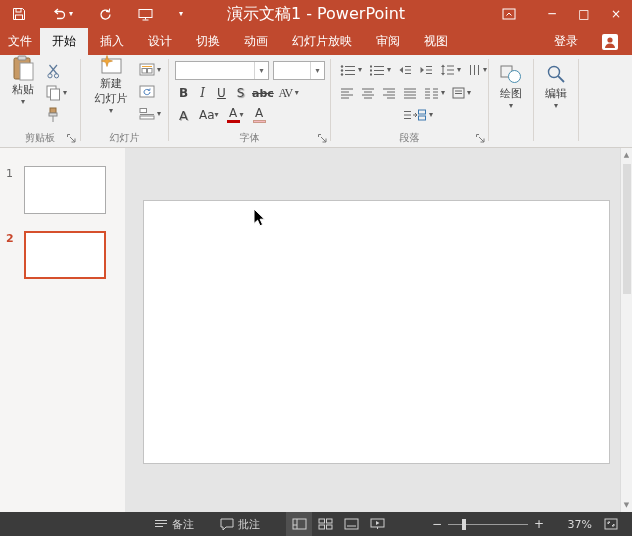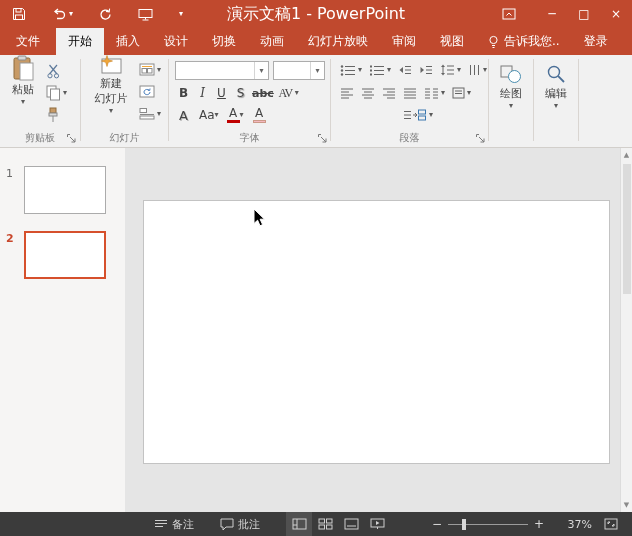--- a/index.html
+++ b/index.html
@@ -13,21 +13,21 @@
   .qbtn{display:flex;align-items:center;gap:3px;cursor:default;}
   .qdd{font-size:8px;color:#fff;line-height:1;}
   .wtitle{position:absolute;left:0;right:0;top:0;height:28px;line-height:28px;text-align:center;font-size:16px;}
   .wctrl{position:absolute;right:0;top:0;height:28px;display:flex;align-items:stretch;}
   .wbtn{width:32px;display:flex;align-items:center;justify-content:center;font-size:12px;cursor:default;}
   .wbtn.rdo{width:30px;margin-right:12px;}
 
   
   .tabrow{position:absolute;left:0;top:28px;width:632px;height:27px;background:#C0492E;display:flex;align-items:stretch;color:#fff;font-size:12px;}
   .tab{display:flex;align-items:center;padding:0 12px;white-space:nowrap;cursor:default;}
-  .tab.file{padding:0 16px;}
+  .tab.file{padding:0 8px;}
   .tab.active{background:#F1F1F1;color:#000000;}
   .tab.tellme{gap:5px;}
   .tspacer{flex:1;}
   .tab.sharebtn{gap:5px;padding-right:14px;}
 
   
   .ribbon{position:absolute;left:0;top:55px;width:632px;height:92px;background:#F1F1F1;border-bottom:1px solid #D2CFCB;}
   .gsep{position:absolute;top:4px;height:82px;width:1px;background:#D9D5D1;}
   .glabel{position:absolute;bottom:2px;font-size:10px;color:#7A7A7A;text-align:center;}
   .launcher{position:absolute;bottom:3px;width:11px;height:11px;cursor:default;}
@@ -132,28 +132,20 @@
   <div class="tabrow">
     <div class="tab file">文件</div>
     <div class="tab active">开始</div>
     <div class="tab">插入</div>
     <div class="tab">设计</div>
     <div class="tab">切换</div>
     <div class="tab">动画</div>
     <div class="tab">幻灯片放映</div>
     <div class="tab">审阅</div>
     <div class="tab">视图</div>
-    <div class="tab tellme">
-      <svg width="11" height="14" viewBox="0 0 11 14">
-        <circle cx="5.5" cy="5" r="3.6" fill="none" stroke="#fff"></circle>
-        <line x1="4" y1="10.5" x2="7" y2="10.5" stroke="#fff"></line>
-        <line x1="4.5" y1="12.5" x2="6.5" y2="12.5" stroke="#fff"></line>
-      </svg>
-      <span>告诉我您..</span>
-    </div>
     <div class="tspacer"></div>
     <div class="tab">登录</div>
     <div class="tab sharebtn">
       <svg width="16" height="16" viewBox="0 0 16 16">
         <rect width="16" height="16" rx="2" fill="#fff"></rect>
         <circle cx="8" cy="6" r="2.6" fill="#C0492E"></circle>
         <path d="M3 14 a5 4.5 0 0 1 10 0 z" fill="#C0492E"></path>
       </svg>
 
     </div>

